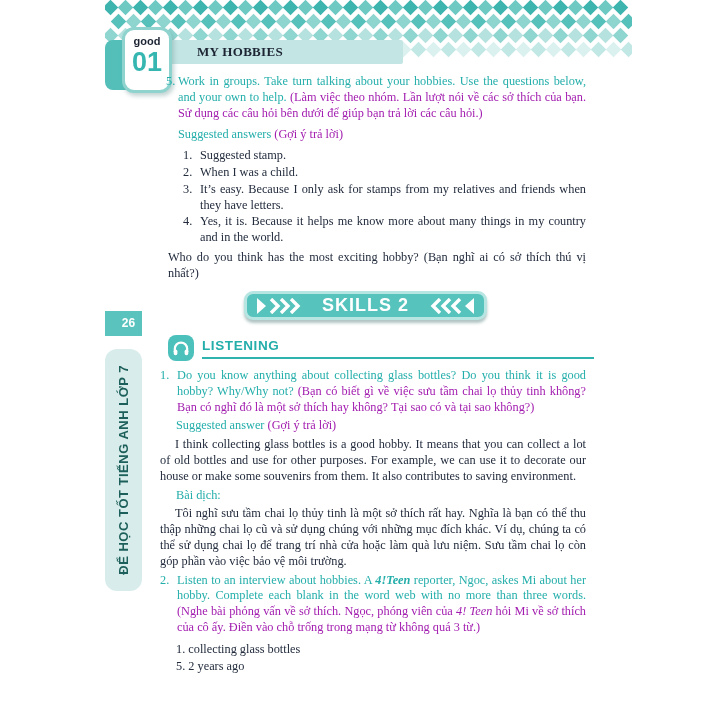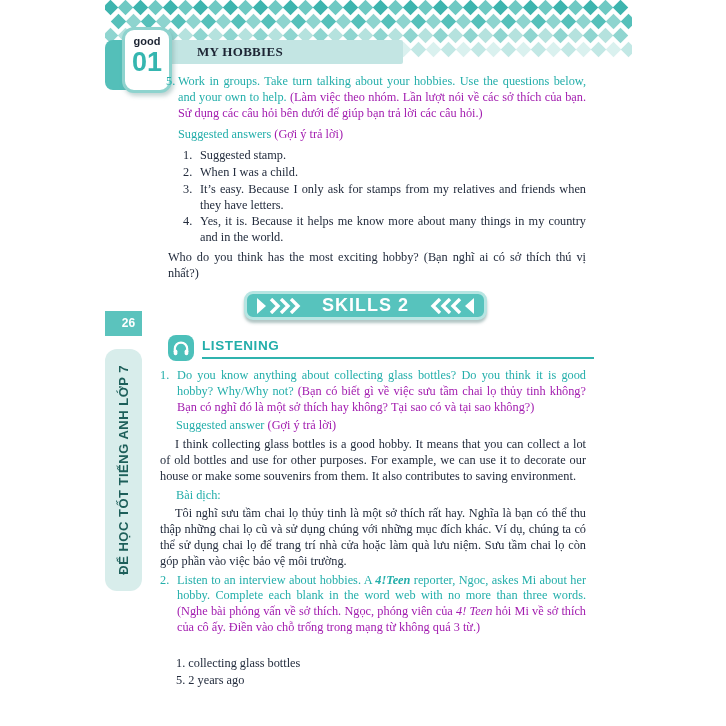--- a/index.html
+++ b/index.html
@@ -98,21 +98,21 @@
     font-weight:bold; font-size:13.5px; letter-spacing:.6px;
   }
 
   
   .listening { left:160px; top:368px; width:426px; }
   .q { padding-left:17px; margin-bottom:3px; }
   .q .qnum { display:inline-block; width:17px; margin-left:-17px; color:#23aeaa; }
   .sug { padding-left:16px; margin:3px 0; }
   .para { text-indent:15px; margin-bottom:3px; }
   .label-line { padding-left:16px; margin:3px 0; }
-  .q2answers { padding-left:16px; margin-top:19px; }
+  .q2answers { padding-left:16px; margin-top:5px; }
   .q2answers div { line-height:17.5px; text-align:left; }
   .mag-en { font-weight:bold; font-style:italic; }
   .mag-vi { font-style:italic; }
 </style>
 </head>
 <body>
 
 <div class="page">
 
   <div class="diamond-banner">

